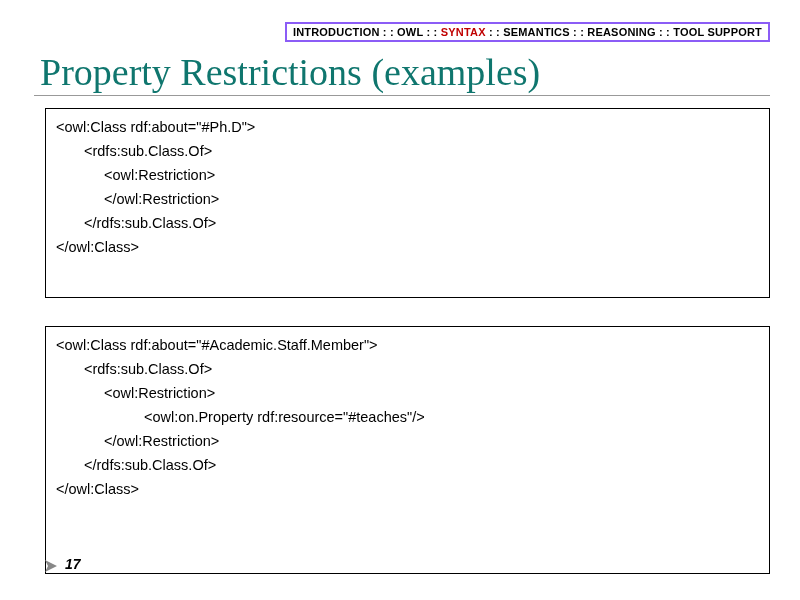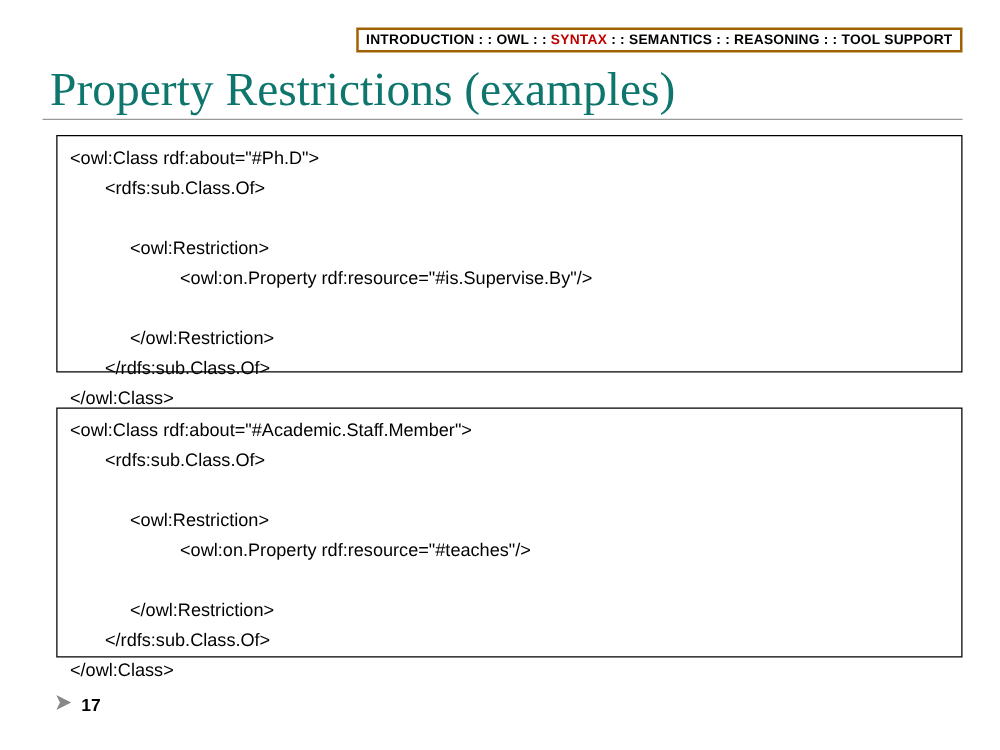--- a/index.html
+++ b/index.html
@@ -8,21 +8,21 @@
     height: 600px;
     background: #fff;
     font-family: Georgia, 'Times New Roman', serif;
     position: relative;
     overflow: hidden;
   }
   .nav-box {
     position: absolute;
     top: 22px;
     right: 30px;
-    border: 2px solid #a16207;
+    border: 2px solid #8b5cf6;
     background: #fff;
     padding: 2px 6px;
     font-family: Arial, sans-serif;
     font-size: 11px;
     font-weight: bold;
     letter-spacing: 0.2px;
   }
   .nav-active { color: #c00000; }
   .title {
     position: absolute;
@@ -47,32 +47,33 @@
     right: 30px;
     border: 1px solid #000;
     background: #fff;
     padding: 6px 10px 6px 10px;
     font-family: Arial, sans-serif;
     font-size: 14.5px;
     line-height: 24px;
     color: #000;
   }
   .box1 { top: 108px; height: 190px; }
-  .box2 { top: 326px; height: 200px; }
+  .box2 { top: 326px; height: 248px; }
   .ind1 { padding-left: 28px; }
-  .ind2 { padding-left: 48px; margin-top: 24px; }
+  .ind2 { padding-left: 48px; }
   .ind3 { padding-left: 88px; }
   .kw { color: #c00000; }
   .page-num-wrap {
     position: absolute;
     left: 45px;
     bottom: 28px;
     display: flex;
-    align-items: flex-start;
+    align-items: flex-end;
     gap: 6px;
+    font-style: italic;
   }
   .arrow {
     display: inline-block;
   }
   .arrow svg { display: block; }
   .page-num {
     font-family: Arial, sans-serif;
     font-size: 14px;
     font-weight: bold;
     color: #000;
@@ -83,21 +84,20 @@
 
 <div class="nav-box" id="navbox"><span class="">INTRODUCTION</span><span> : : </span><span class="">OWL</span><span> : : </span><span class="nav-active">SYNTAX</span><span> : : </span><span class="">SEMANTICS</span><span> : : </span><span class="">REASONING</span><span> : : </span><span class="">TOOL SUPPORT</span></div>
 
 <div class="title">Property Restrictions (examples)</div>
 <div class="title-rule"></div>
 
 <div class="code-box box1">
   <div><span>&lt;owl:Class rdf:about="#Ph.D"&gt;</span></div>
   <div class="ind1">&lt;rdfs:sub.Class.Of&gt;</div>
   <div class="ind2">&lt;owl:Restriction&gt;</div>
-  <div class="ind3">&lt;owl:on.Property rdf:resource="#is.Supervise.By"/&gt;</div>
   <div class="ind2">&lt;/owl:Restriction&gt;</div>
   <div class="ind1">&lt;/rdfs:sub.Class.Of&gt;</div>
   <div>&lt;/owl:Class&gt;</div>
 </div>
 
 <div class="code-box box2">
   <div><span>&lt;owl:Class rdf:about="#Academic.Staff.Member"&gt;</span></div>
   <div class="ind1">&lt;rdfs:sub.Class.Of&gt;</div>
   <div class="ind2">&lt;owl:Restriction&gt;</div>
   <div class="ind3">&lt;owl:on.Property rdf:resource="#teaches"/&gt;</div>

